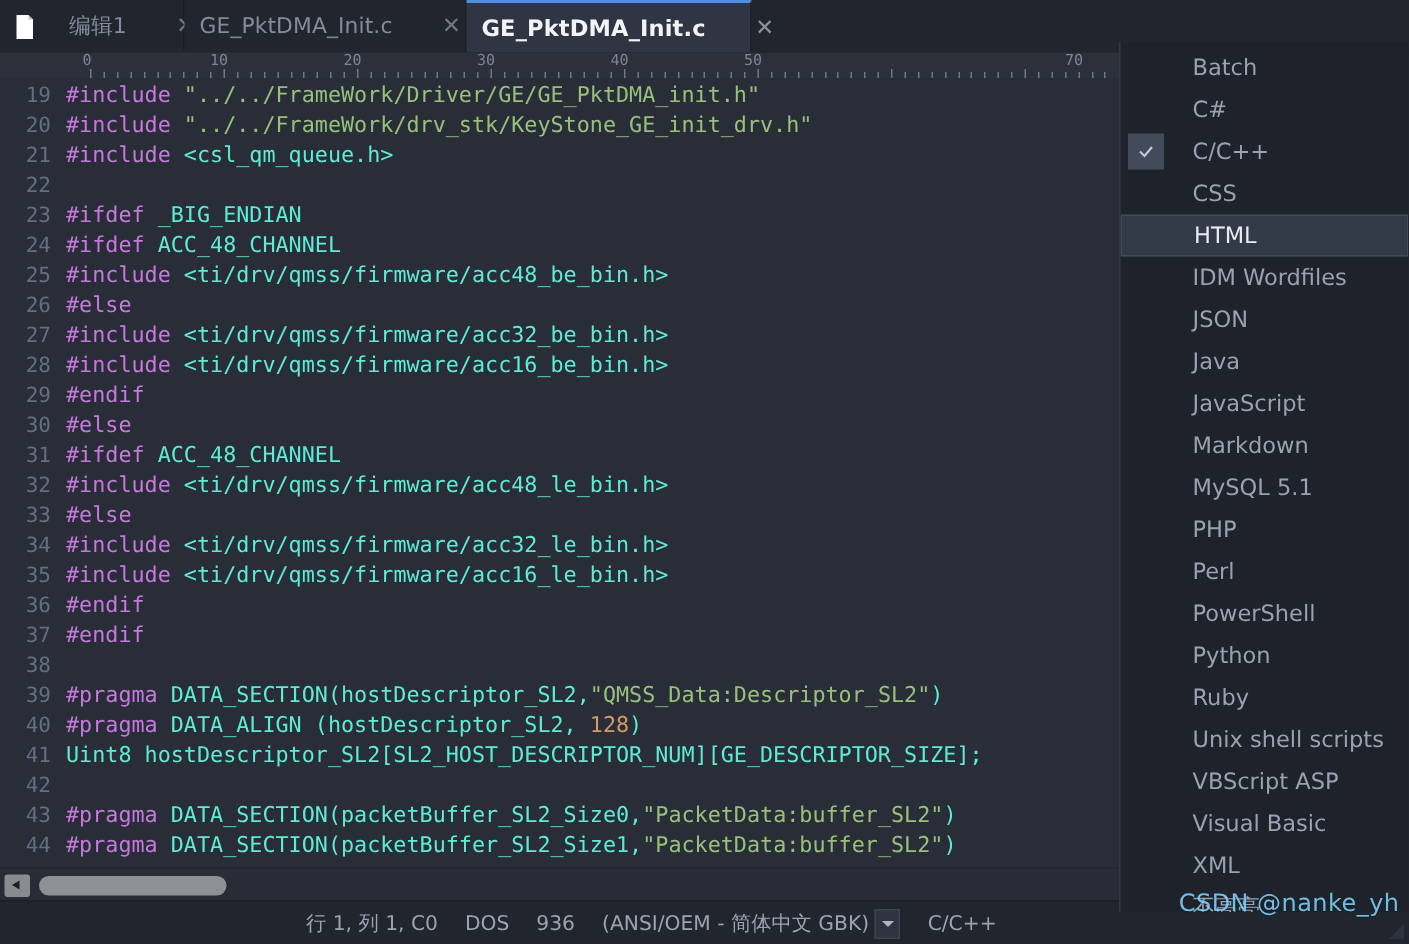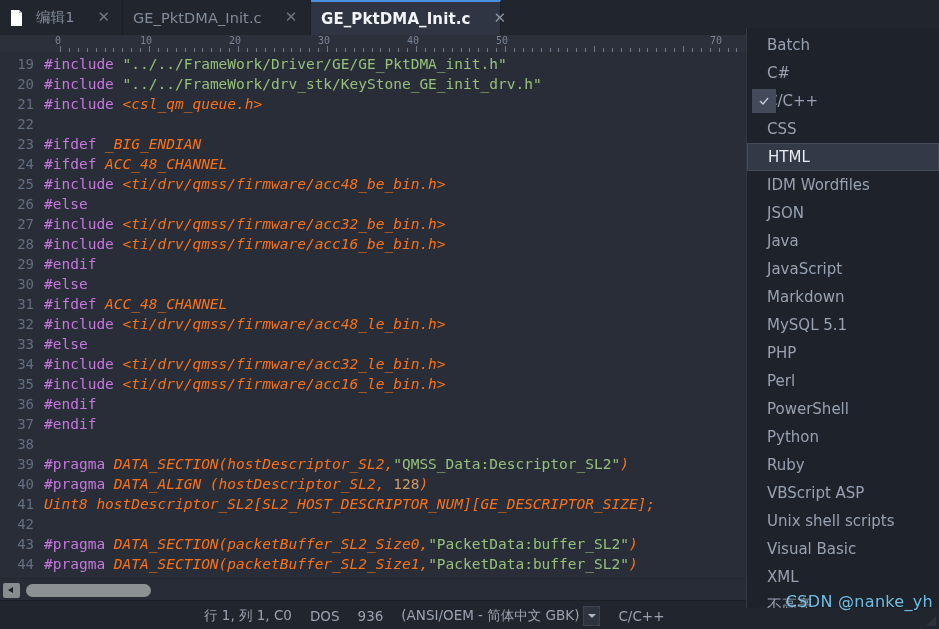--- a/index.html
+++ b/index.html
@@ -30,21 +30,21 @@
     height: 35px;
     background: #21252d;
     display: flex;
     align-items: stretch;
     border-bottom: 1px solid #1b1f26;
   }
   .tab {
     position: relative;
     display: flex;
     align-items: center;
-    gap: 13px;
+    gap: 23px;
     padding: 0 12px 0 10px;
     height: 35px;
     box-sizing: border-box;
     background: #21252d;
     cursor: pointer;
     border-right: 1px solid #1a1e25;
     white-space: nowrap;
   }
   .tab.active {
     background: #2f3542;
@@ -133,21 +133,21 @@
     text-align: right;
     padding-right: 10px;
     box-sizing: border-box;
     color: #636e80;
     font-size: 14px;
     user-select: none;
   }
   .ltext { flex: 1 1 auto; }
   .tk-pre   { color: #c678dd; }
   .tk-str   { color: #97c07a; }
-  .tk-plain { color: #f97316; font-style: italic; }
+  .tk-plain { color: #5eead4; }
   .tk-num   { color: #d19a66; }
 
   
   .hscroll {
     position: absolute;
     left: 0; top: 578px;
     width: 746px;
     height: 22px;
     background: #272c36;
     display: flex;
@@ -226,21 +226,21 @@
     border-left: 1px solid #323844;
     overflow: hidden;
     padding-top: 3px;
     box-sizing: border-box;
   }
   .menu-item {
     position: relative;
     height: 28px;
     display: flex;
     align-items: center;
-    padding-left: 20px;
+    padding-left: 48px;
     box-sizing: border-box;
     font-size: 15px;
     color: #98a2b3;
     cursor: default;
   }
   .menu-item.highlight {
     background: #333a47;
     border: 1px solid #434b59;
     color: #e8ecf2;
   }
@@ -468,24 +468,24 @@
       <div class="menu-item">
         <span>PowerShell</span>
       </div>
       <div class="menu-item">
         <span>Python</span>
       </div>
       <div class="menu-item">
         <span>Ruby</span>
       </div>
       <div class="menu-item">
+        <span>Unix shell scripts</span>
+      </div>
+      <div class="menu-item">
         <span>VBScript ASP</span>
-      </div>
-      <div class="menu-item">
-        <span>Unix shell scripts</span>
       </div>
       <div class="menu-item">
         <span>Visual Basic</span>
       </div>
       <div class="menu-item">
         <span>XML</span>
       </div>
       <div class="menu-item">
         <span>不高亮</span>
       </div>

